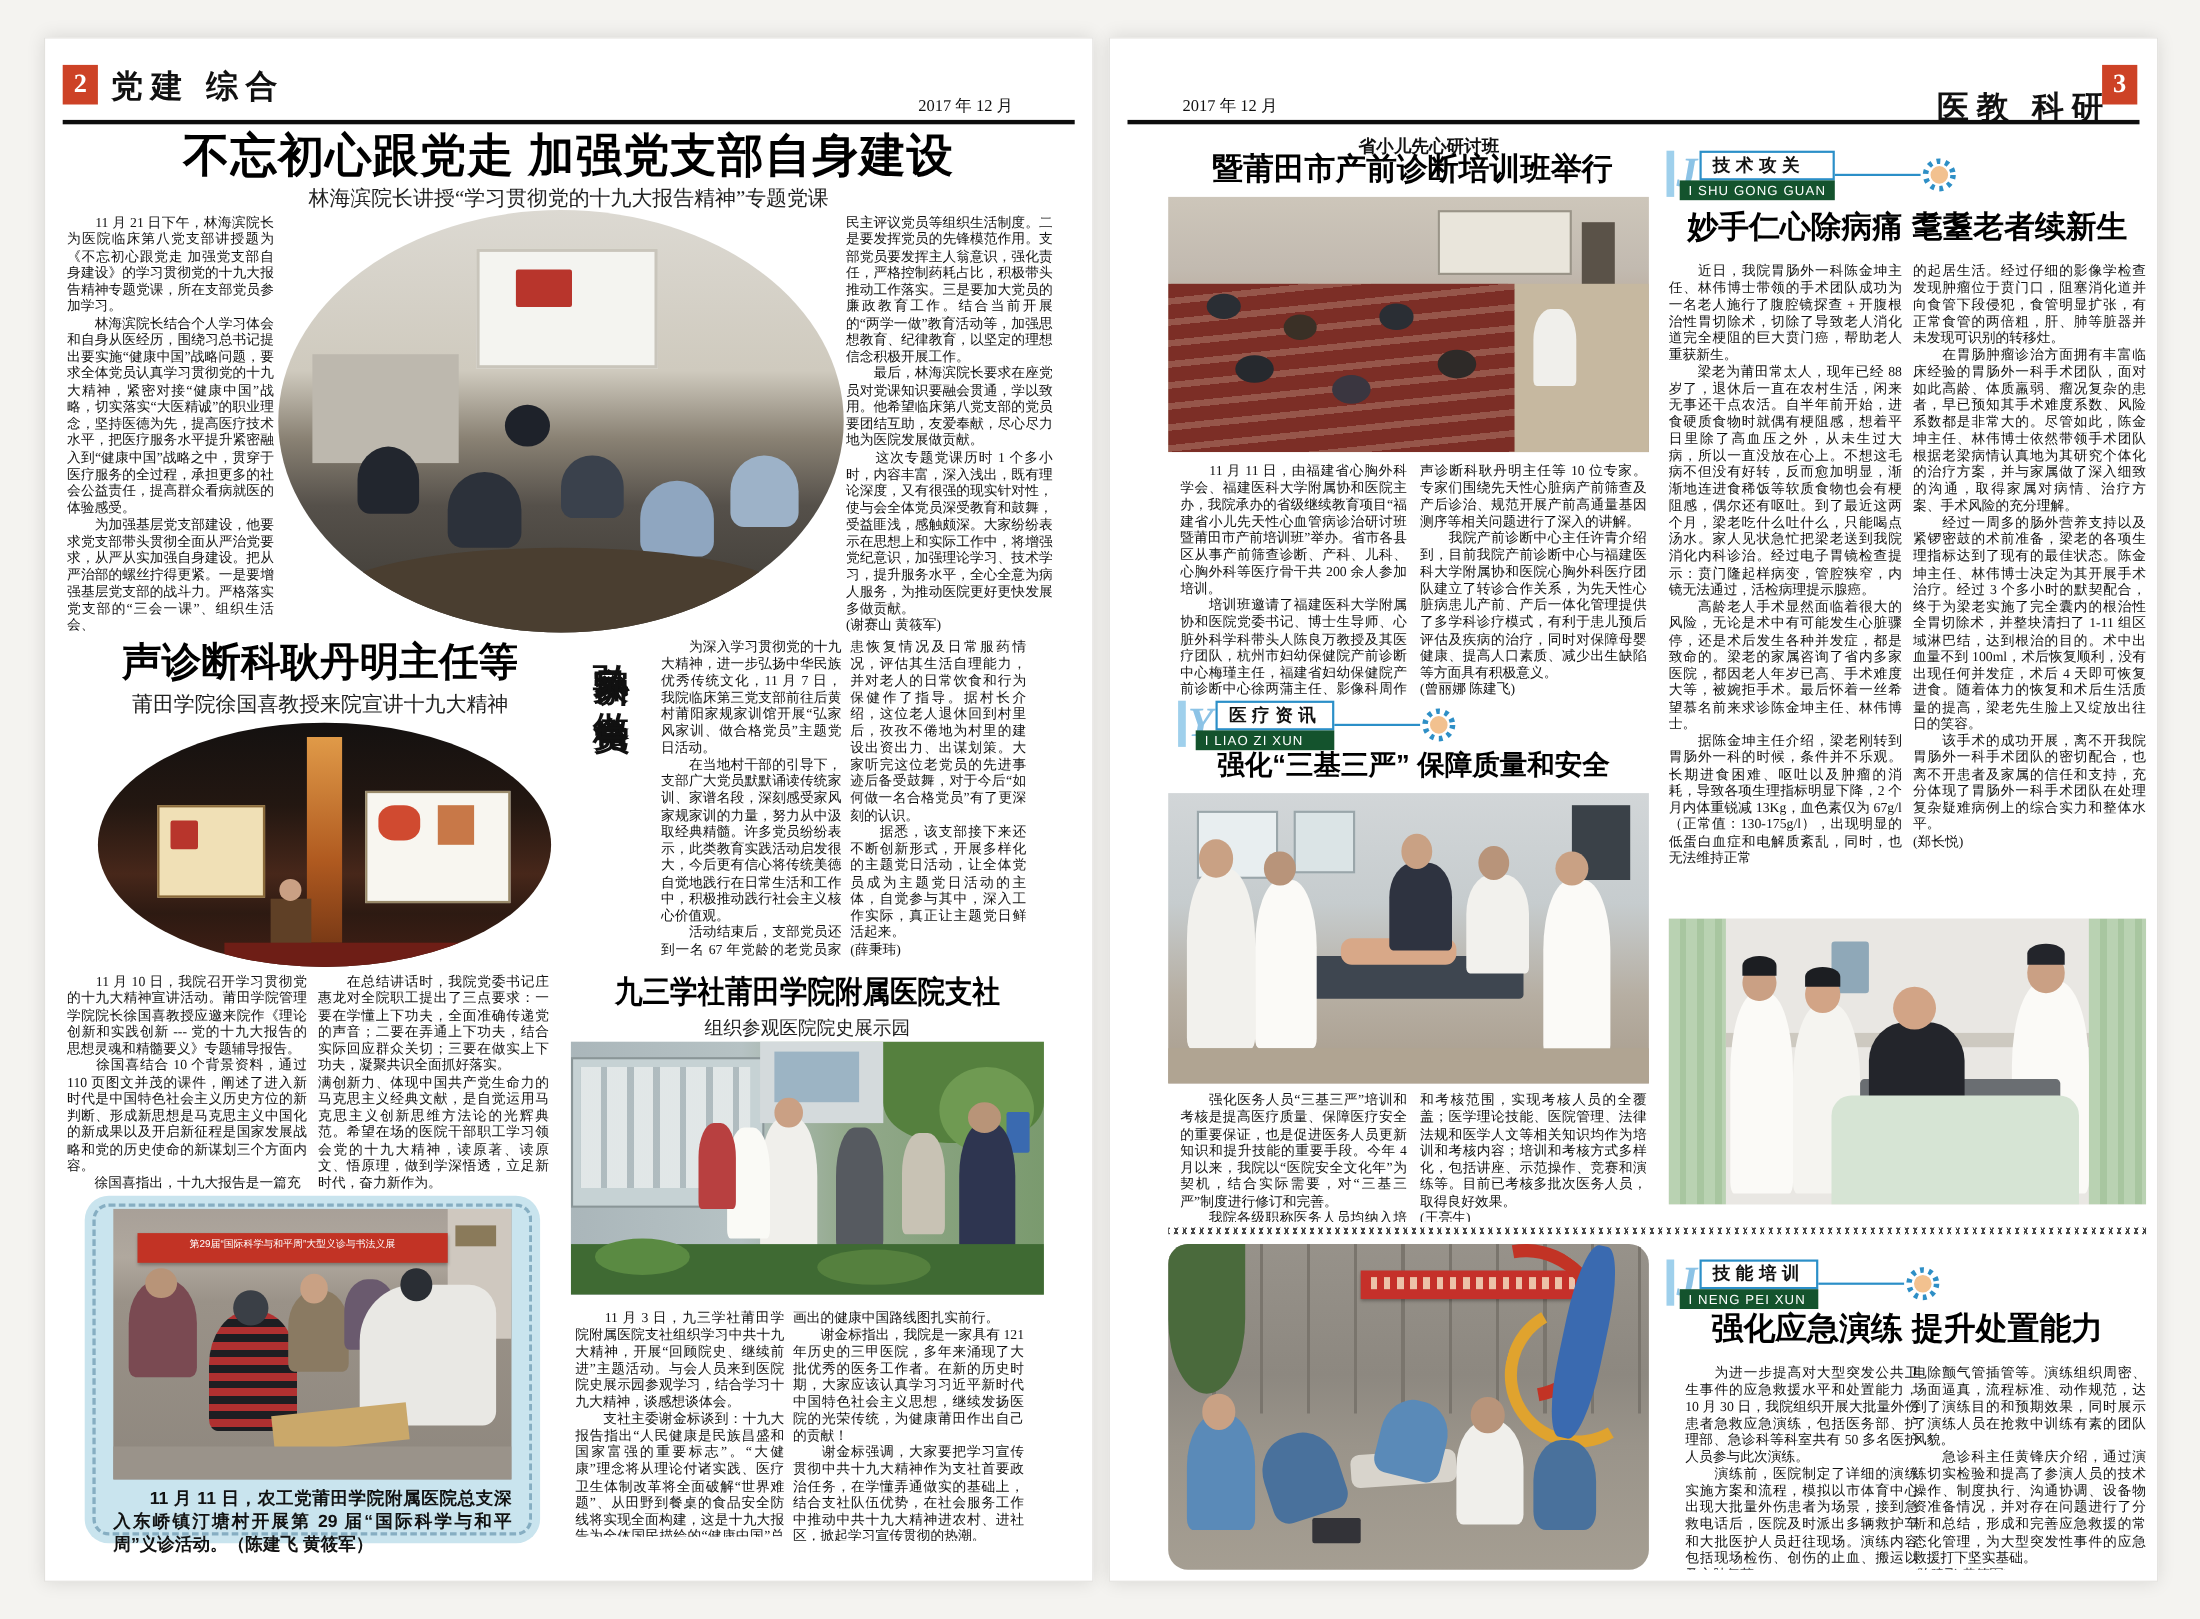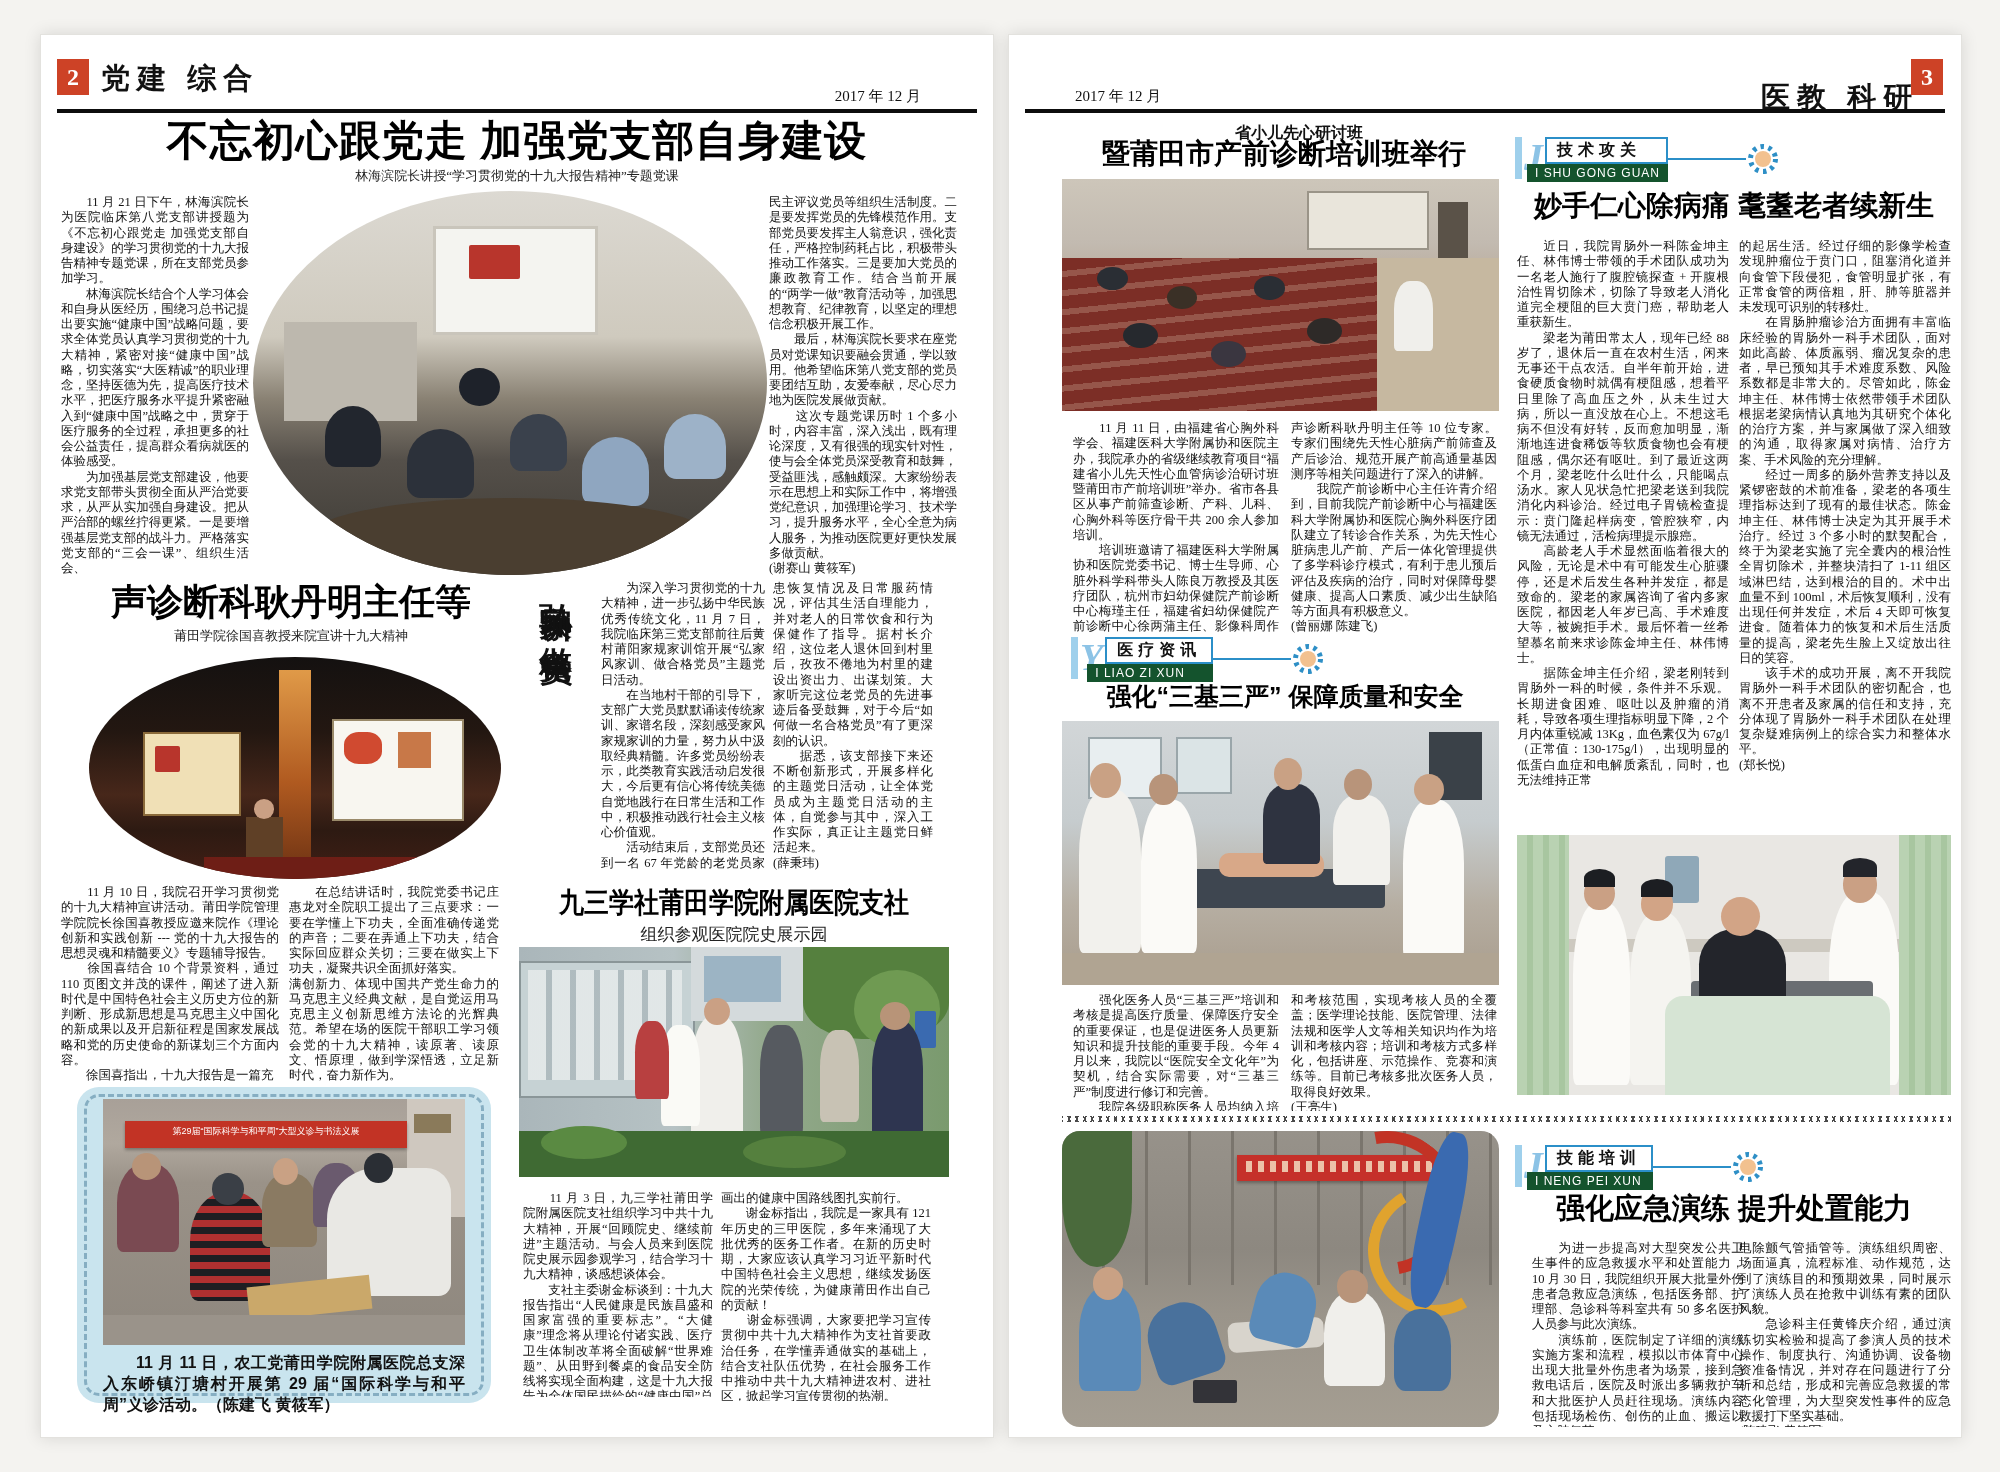--- a/index.html
+++ b/index.html
@@ -4,21 +4,21 @@
 <style>
   html,body{margin:0;padding:0;}
   body{width:2000px;height:1472px;position:relative;background:#f4f3f0;font-family:"Liberation Serif","DejaVu Serif",serif;color:#111;}
   .page{position:absolute;top:34px;width:952px;height:1402px;background:#fff;border:1px solid #e3e2de;box-shadow:0 0 16px rgba(0,0,0,.12);}
   #page2{left:40px;} #page3{left:1008px;}
   .numbox{position:absolute;width:32px;height:36px;background:#cd4226;color:#fff;font:bold 24px "Liberation Serif",serif;display:flex;align-items:center;justify-content:center;}
   .sectitle{position:absolute;font-weight:bold;font-size:29px;letter-spacing:7px;font-family:"Liberation Serif","DejaVu Serif",serif;}
   .pagedate{position:absolute;font-size:15px;}
   .rule{position:absolute;height:4px;background:#0d0d0d;}
   .headline{position:absolute;text-align:center;font-family:"Liberation Sans","DejaVu Sans",sans-serif;font-weight:900;color:#000;line-height:1.05;}
-  .subhead{position:absolute;text-align:center;font-size:13px;color:#222;}
+  .subhead{position:absolute;text-align:center;font-size:19px;color:#222;}
   .kicker{position:absolute;text-align:center;font-size:16px;font-weight:bold;color:#111;}
   .col{position:absolute;font-size:12.5px;line-height:1.22;text-align:justify;overflow:hidden;}
   .col p{margin:0;}
   .col .credit{text-align:left;padding-right:4px;}
   .vhead{position:absolute;writing-mode:vertical-rl;text-orientation:upright;font-family:"Liberation Sans","DejaVu Sans",sans-serif;font-weight:900;font-size:26px;letter-spacing:3px;transform:scaleX(1.25);transform-origin:left top;}
   .ph{position:absolute;overflow:hidden;}
   .ph i{position:absolute;display:block;}
   .oval{border-radius:50%;}
   .bluebox{position:absolute;background:#c9e4ee;border-radius:22px;}
   .bluebox::before{content:"";position:absolute;inset:7px;border:3px dashed #86aec2;border-radius:15px;pointer-events:none;}

